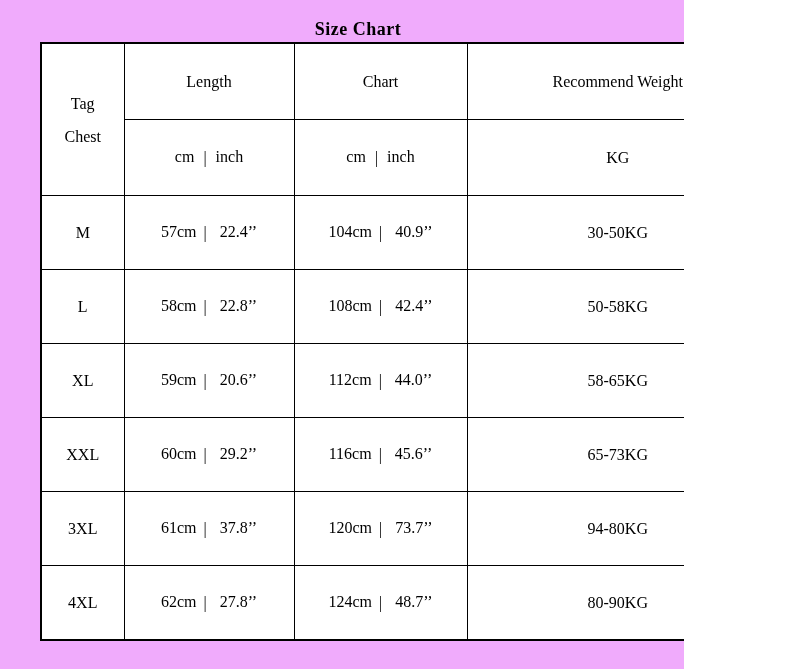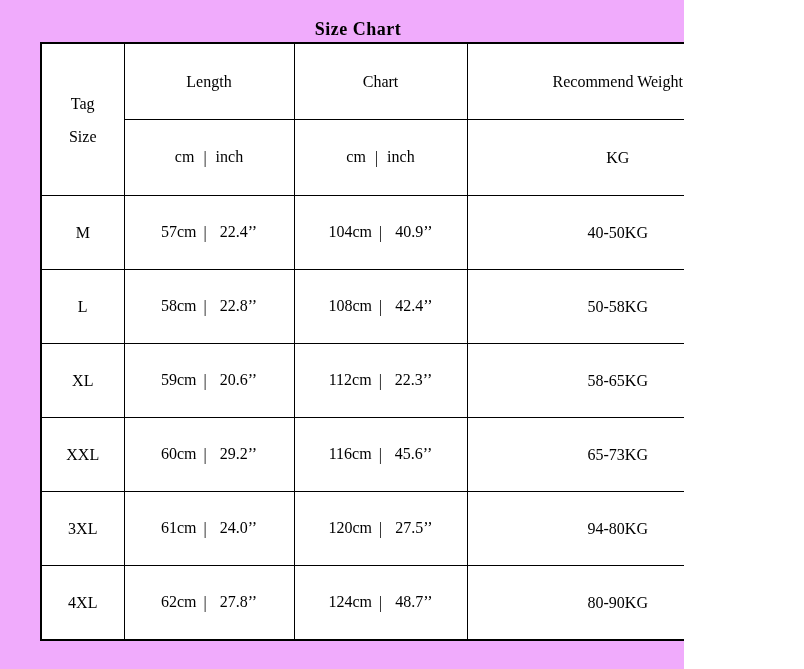--- a/index.html
+++ b/index.html
@@ -65,21 +65,21 @@
     <colgroup>
       <col class="c1">
         <col class="c2">
         <col class="c3">
         <col class="c4">
     </colgroup>
     <tbody>
       <tr class="hrow1">
         <td rowspan="2" class="tagcell">
           <div>Tag</div>
-          <div>Size</div>
+          <div>Chest</div>
         </td>
         <td>Length</td>
         <td>Chart</td>
         <td>Recommend Weight</td>
       </tr>
       <tr class="hrow2">
         <td>
           <span>cm</span><span class="sep">|</span><span>inch</span>
         </td>
         <td>
@@ -89,63 +89,63 @@
       </tr>
 
       <tr class="drow">
         <td>M</td>
         <td>
           <span>57cm</span><span class="sep">|</span><span>22.4’’</span>
         </td>
         <td>
           <span>104cm</span><span class="sep">|</span><span>40.9’’</span>
         </td>
-        <td>40-50KG</td>
+        <td>30-50KG</td>
       </tr>
 
       <tr class="drow">
         <td>L</td>
         <td>
           <span>58cm</span><span class="sep">|</span><span>22.8’’</span>
         </td>
         <td>
           <span>108cm</span><span class="sep">|</span><span>42.4’’</span>
         </td>
         <td>50-58KG</td>
       </tr>
 
       <tr class="drow">
         <td>XL</td>
         <td>
           <span>59cm</span><span class="sep">|</span><span>20.6’’</span>
         </td>
         <td>
-          <span>112cm</span><span class="sep">|</span><span>22.3’’</span>
+          <span>112cm</span><span class="sep">|</span><span>44.0’’</span>
         </td>
         <td>58-65KG</td>
       </tr>
 
       <tr class="drow">
         <td>XXL</td>
         <td>
           <span>60cm</span><span class="sep">|</span><span>29.2’’</span>
         </td>
         <td>
           <span>116cm</span><span class="sep">|</span><span>45.6’’</span>
         </td>
         <td>65-73KG</td>
       </tr>
 
       <tr class="drow">
         <td>3XL</td>
         <td>
-          <span>61cm</span><span class="sep">|</span><span>24.0’’</span>
+          <span>61cm</span><span class="sep">|</span><span>37.8’’</span>
         </td>
         <td>
-          <span>120cm</span><span class="sep">|</span><span>27.5’’</span>
+          <span>120cm</span><span class="sep">|</span><span>73.7’’</span>
         </td>
         <td>94-80KG</td>
       </tr>
 
       <tr class="drow">
         <td>4XL</td>
         <td>
           <span>62cm</span><span class="sep">|</span><span>27.8’’</span>
         </td>
         <td>

